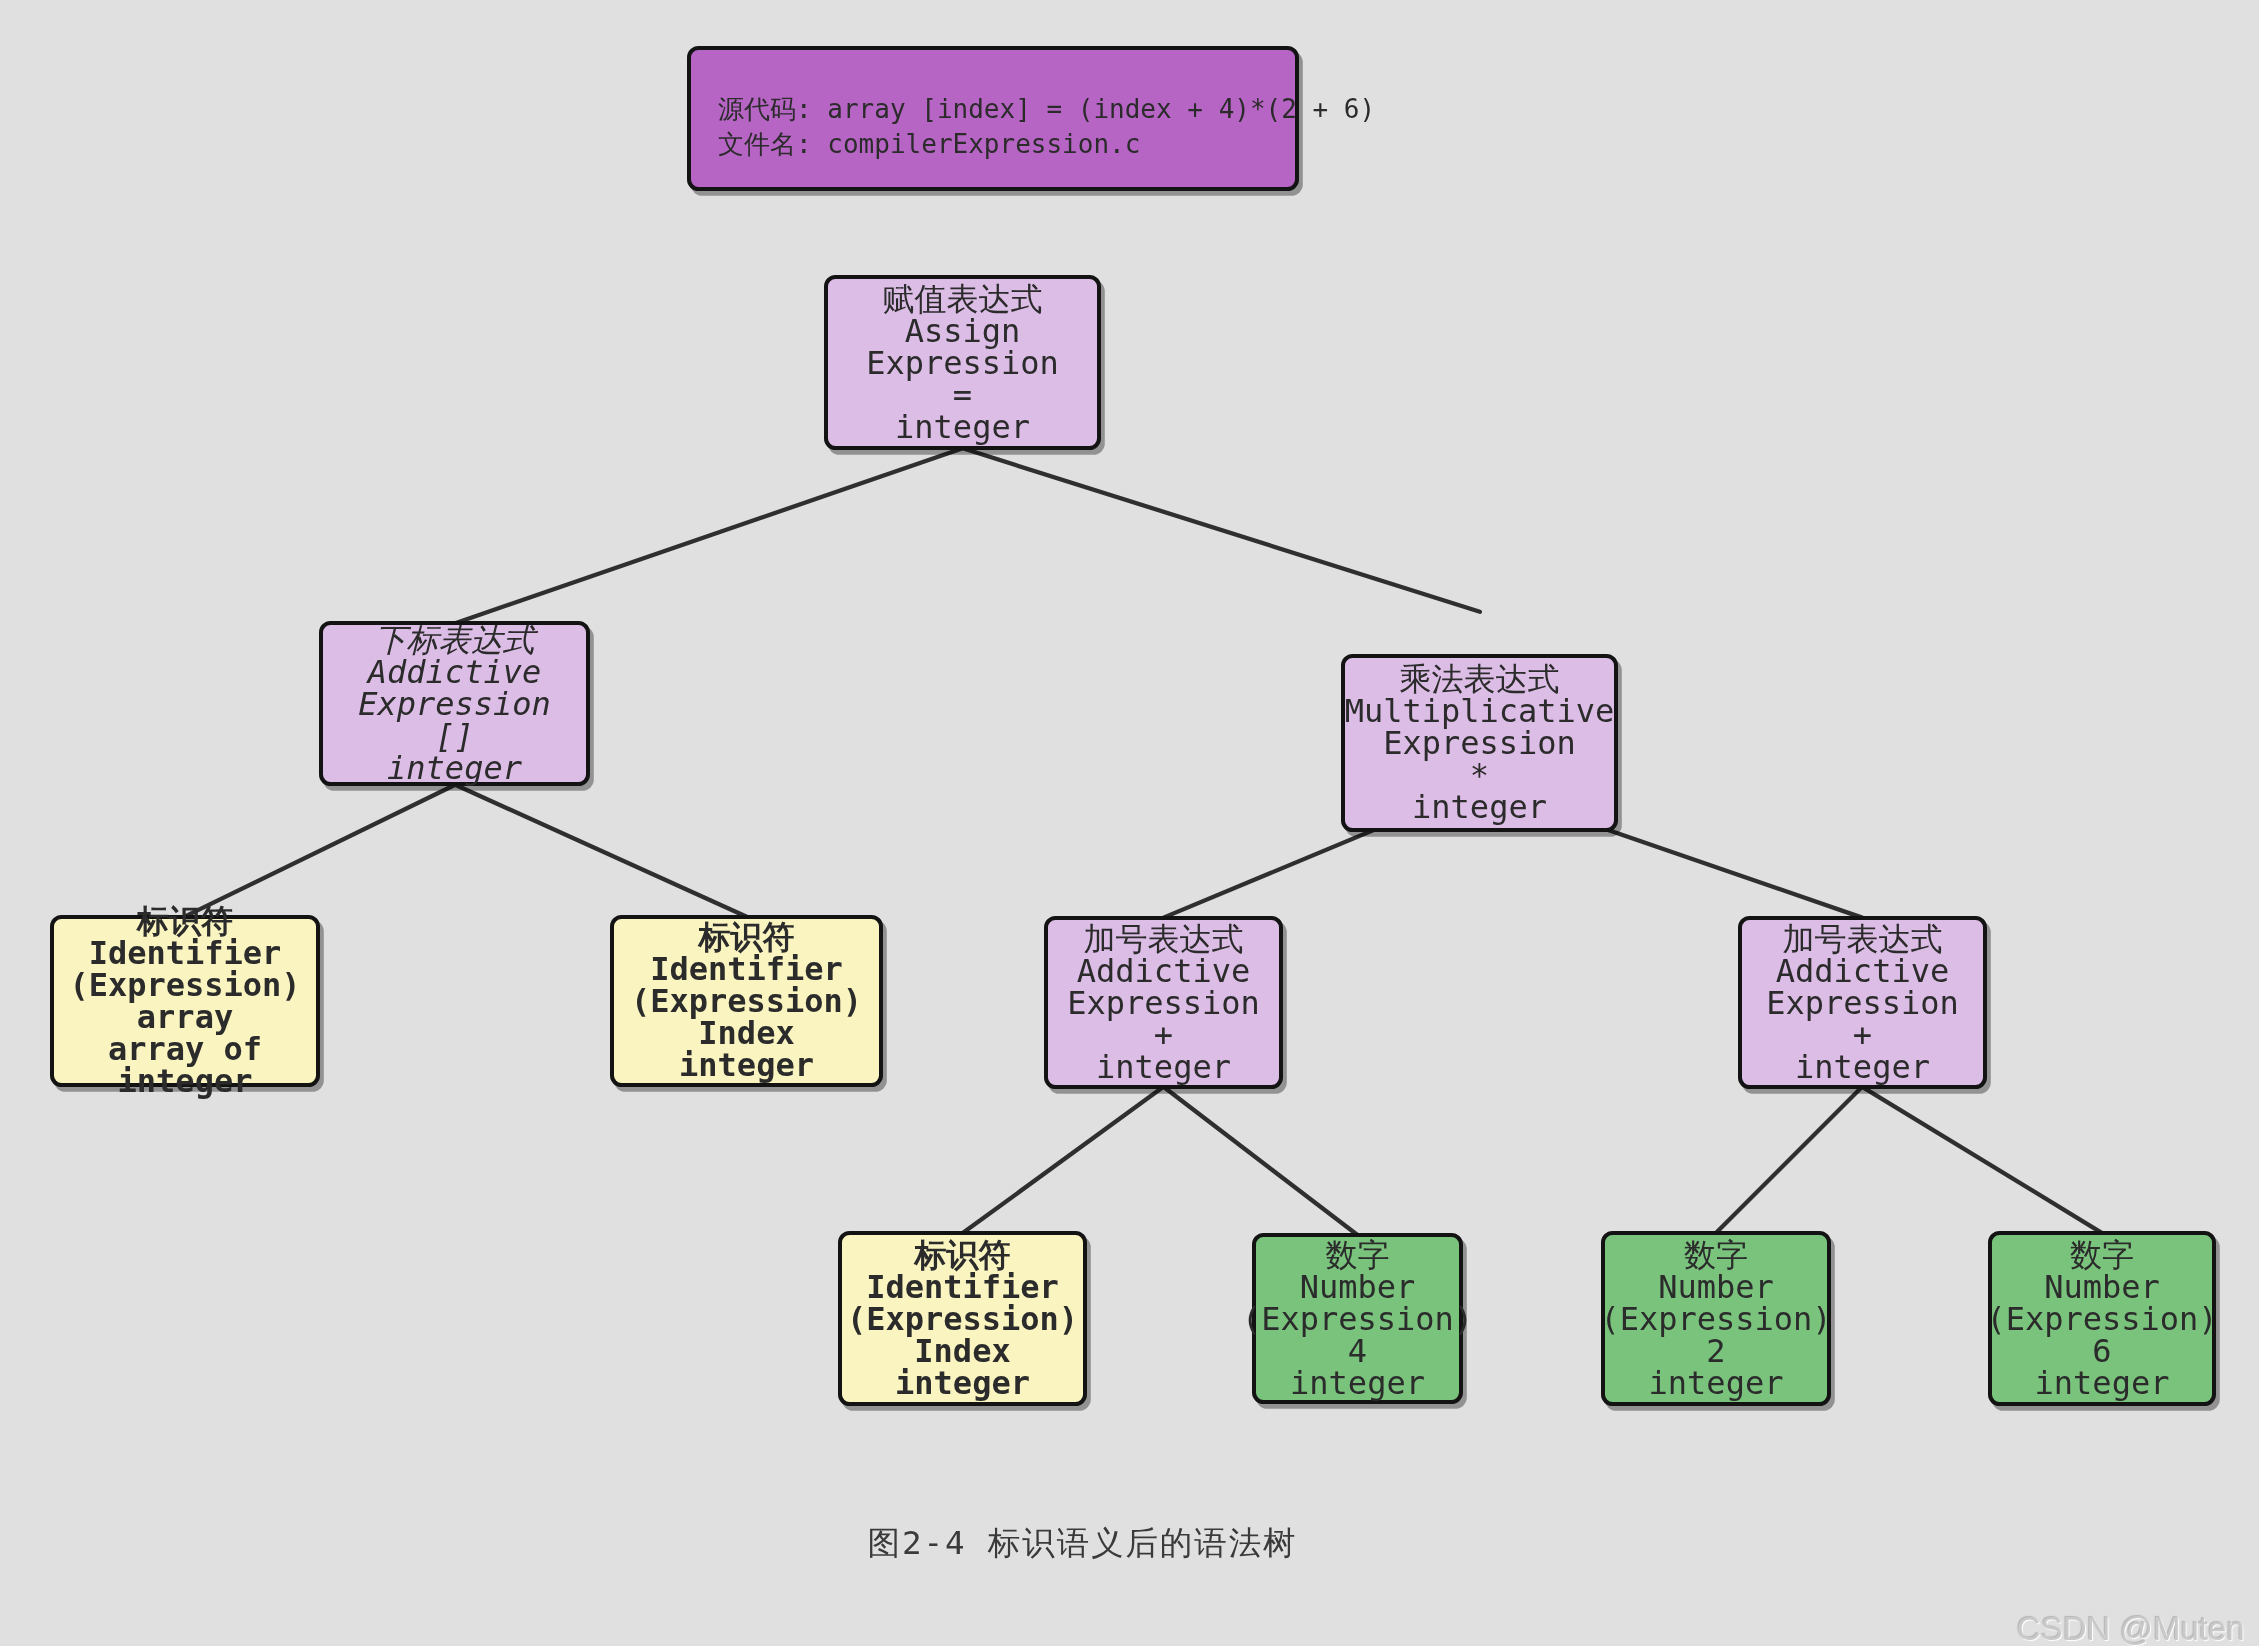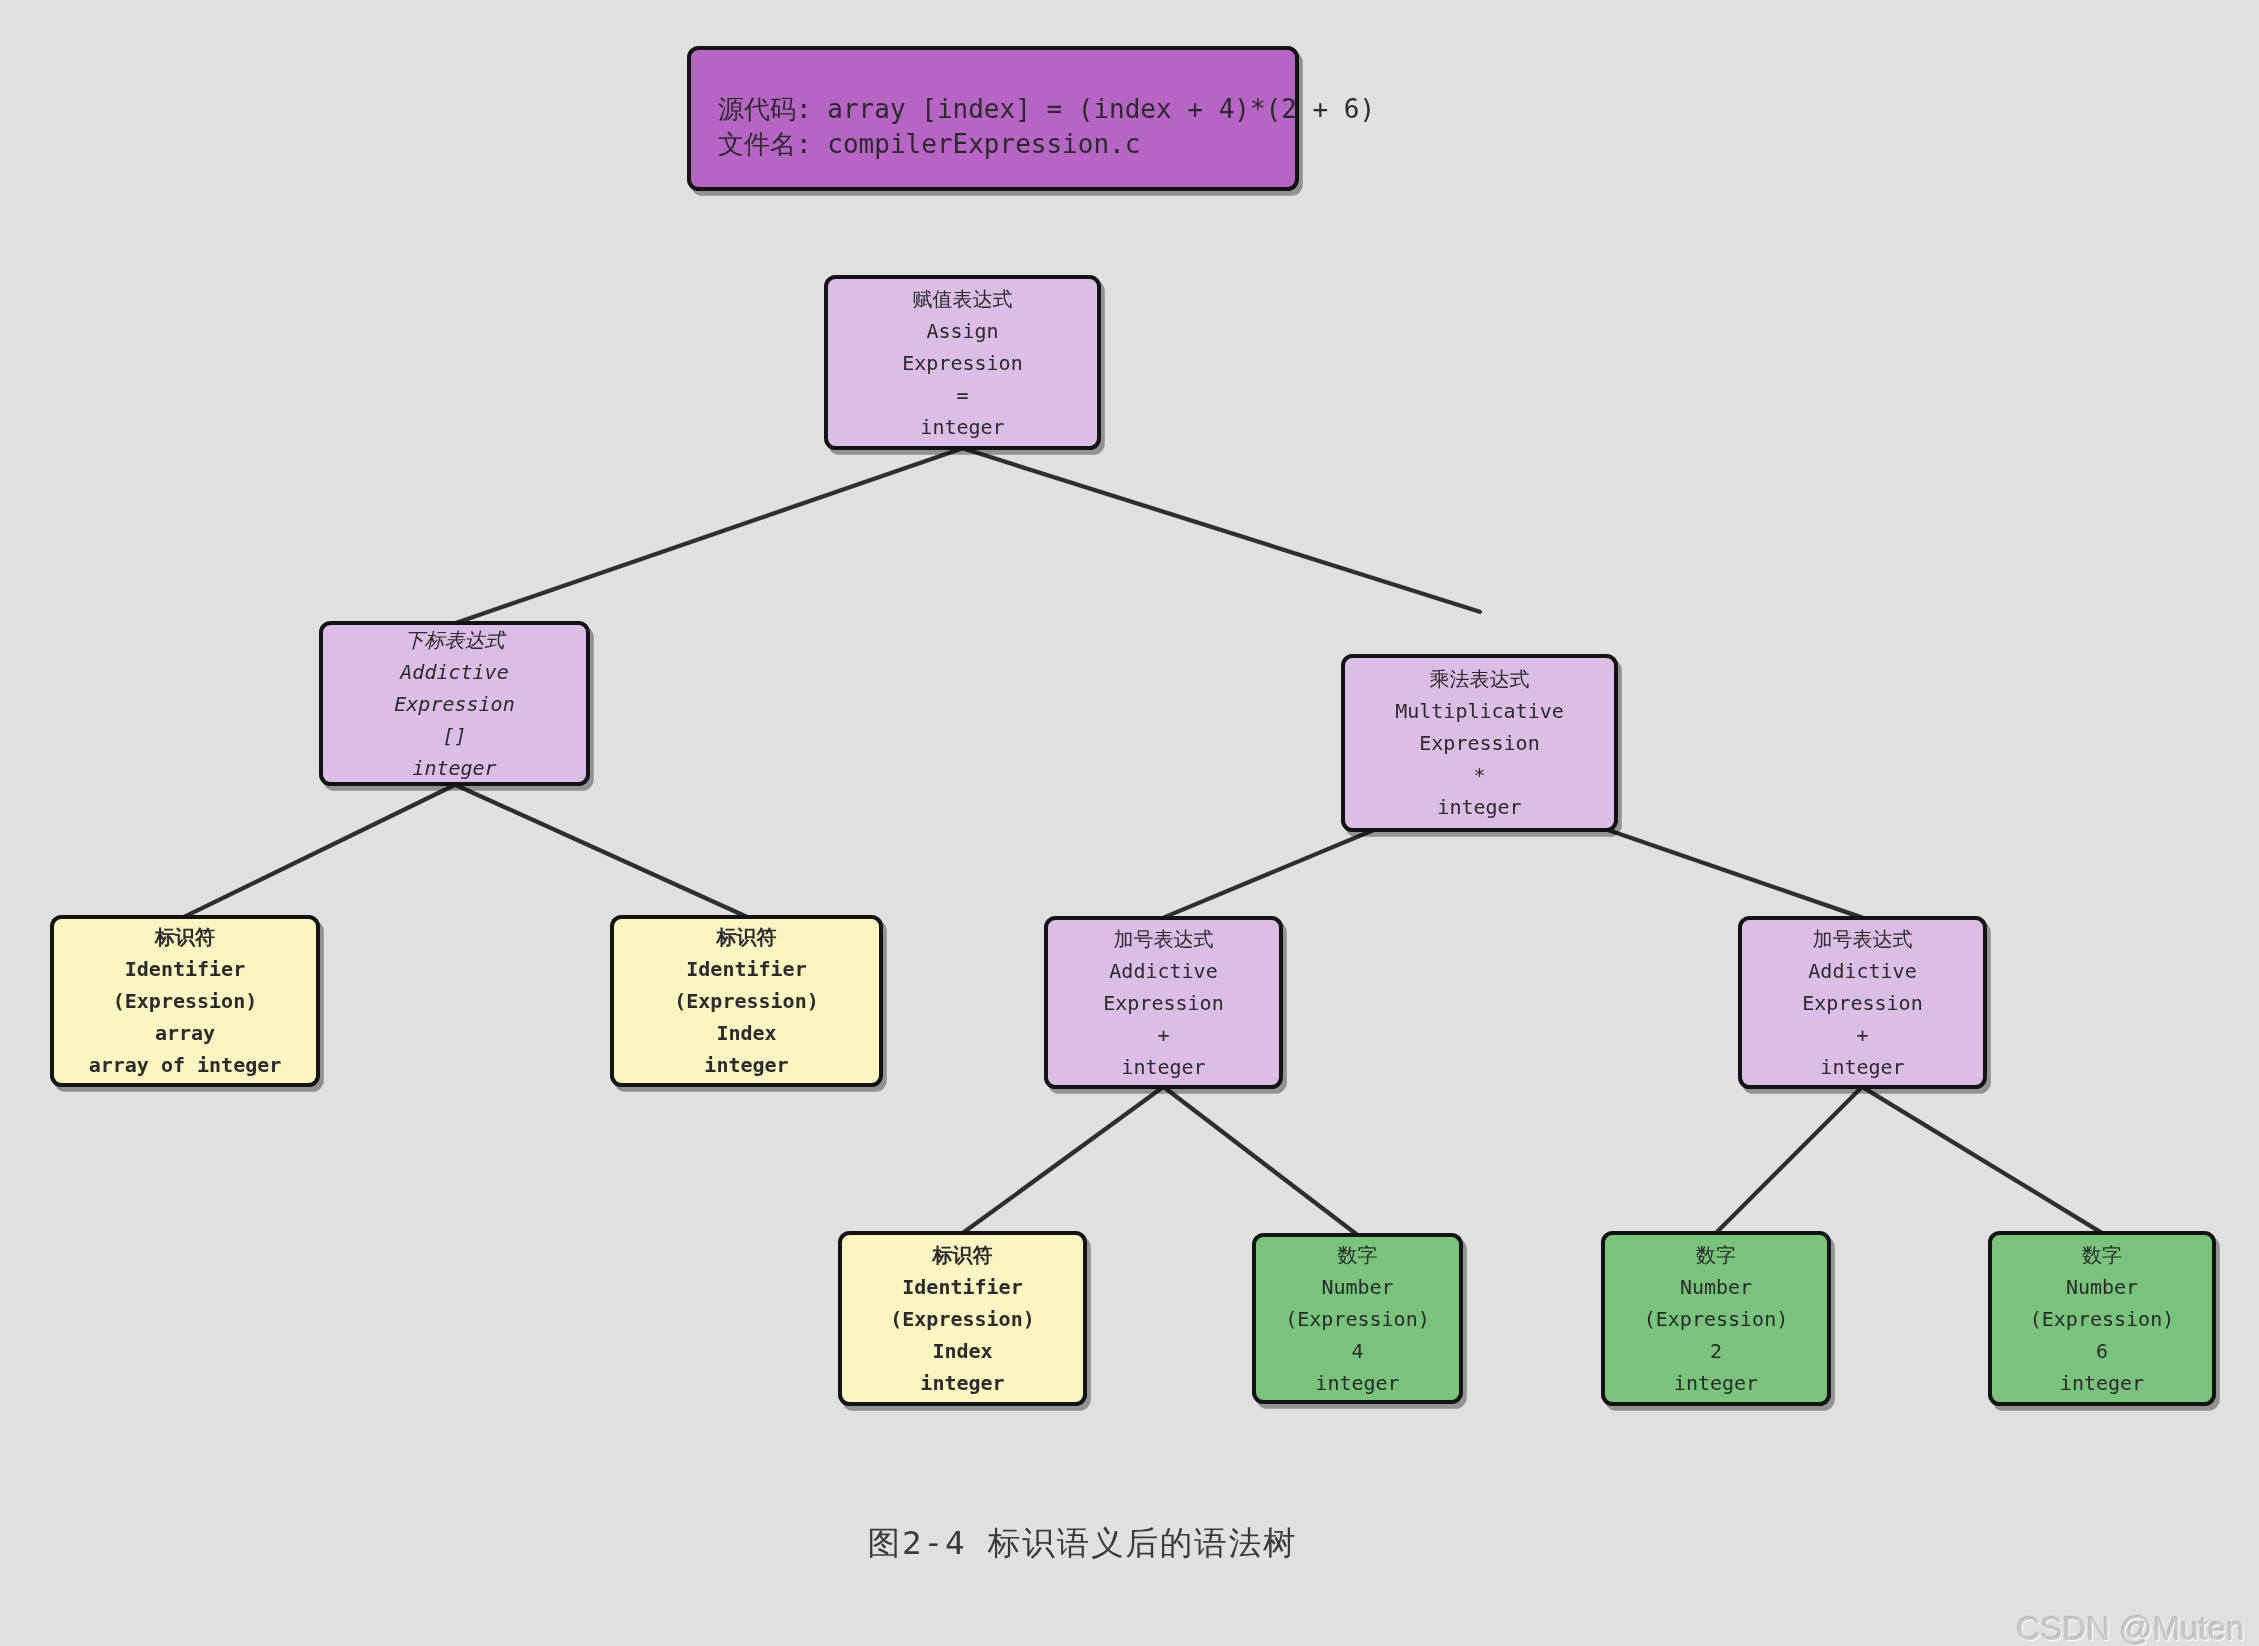--- a/index.html
+++ b/index.html
@@ -25,21 +25,21 @@
     left:687px;top:46px;width:612px;height:145px;
     background:#b765c5;
     padding:42px 0 12px 27px;
     font-size:26px;line-height:35px;
     white-space:pre;
   }
   .node{
     display:flex;flex-direction:column;
     align-items:center;justify-content:center;
     text-align:center;
-    font-size:20px;line-height:32px;
+    font-size:32px;line-height:32px;
   }
   .c-expr{background:#dcbde6;}
   .c-id{background:#f9f4c0;font-weight:bold;}
   .c-num{background:#79c37d;}
 
   .n-assign        {left:824px; top:275px; width:277px; height:175px;}
   .n-subscript     {left:319px; top:621px; width:271px; height:165px;font-style:italic;}
   .n-multiplicative{left:1341px;top:610px; width:277px; height:178px;margin-top:44px;}
   .n-id-array      {left:50px;  top:915px; width:270px; height:172px;}
   .n-id-index-up   {left:610px; top:915px; width:273px; height:172px;}

